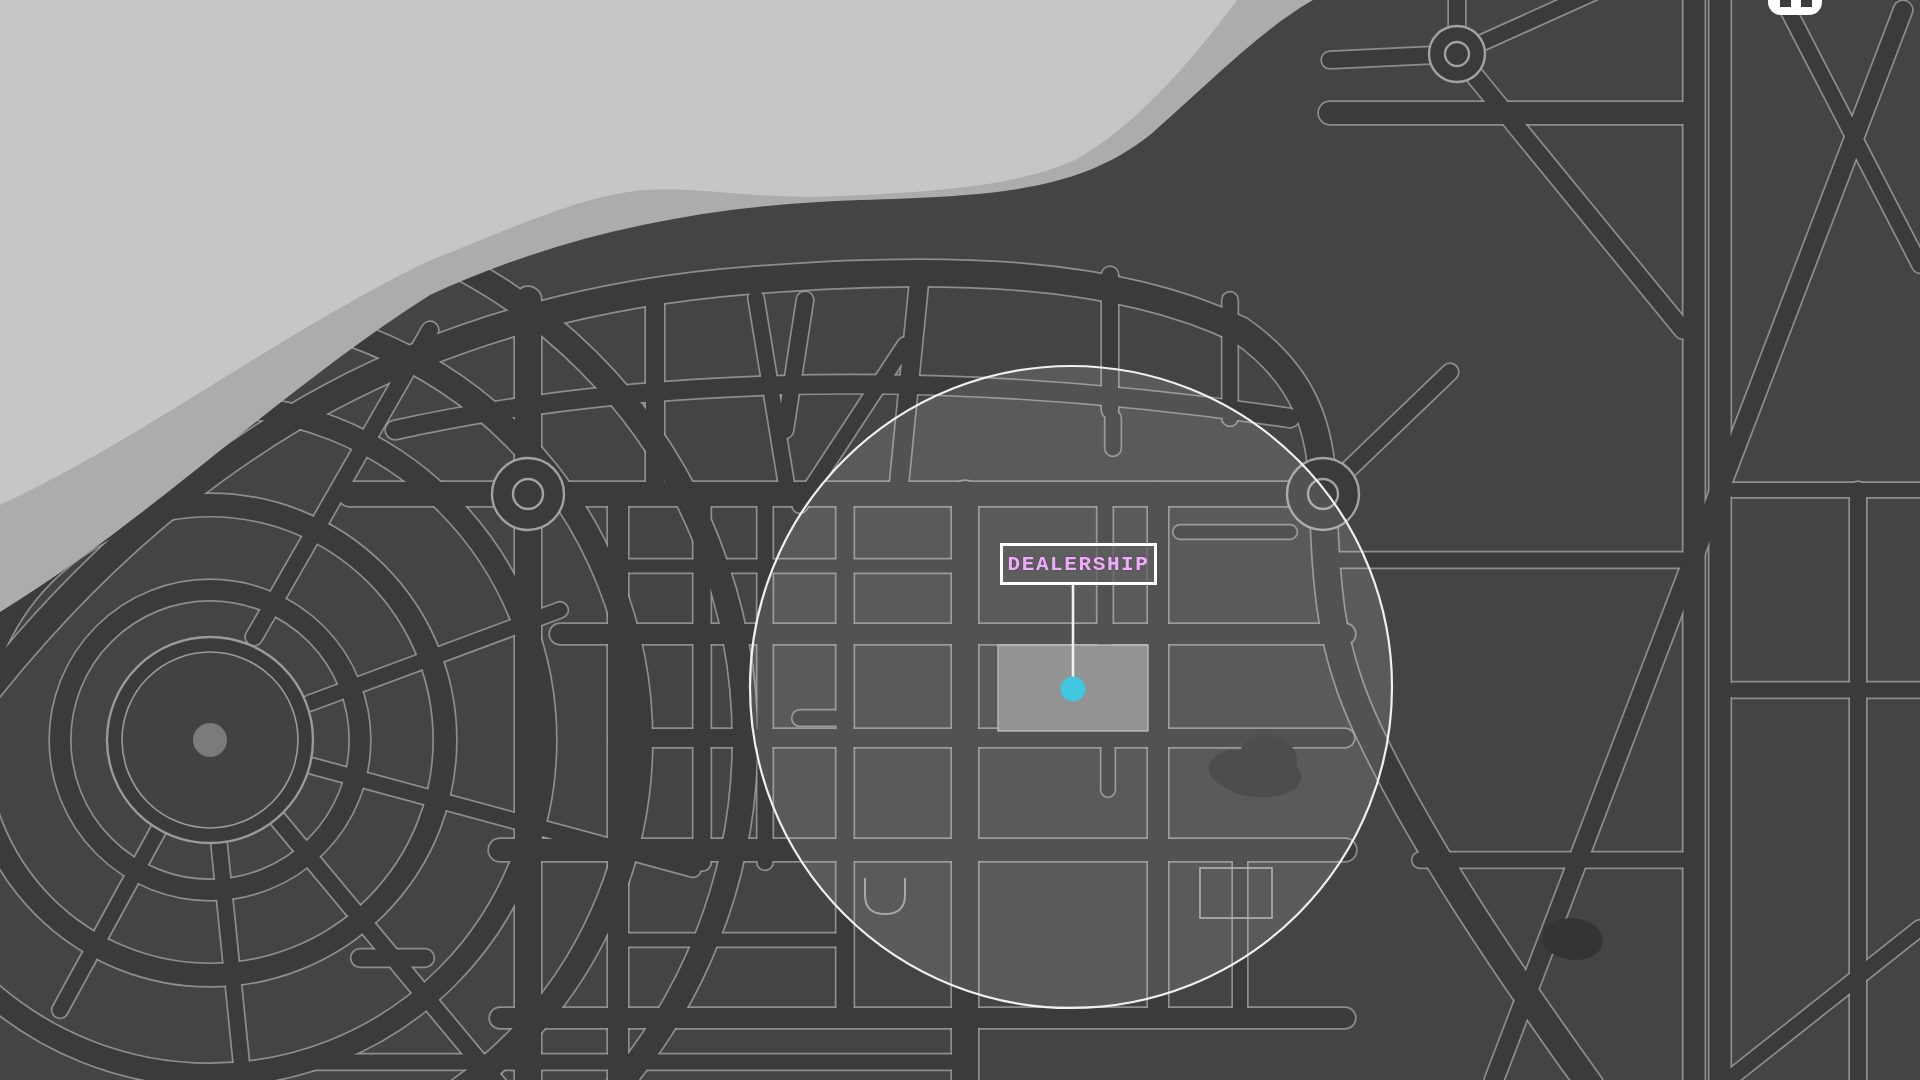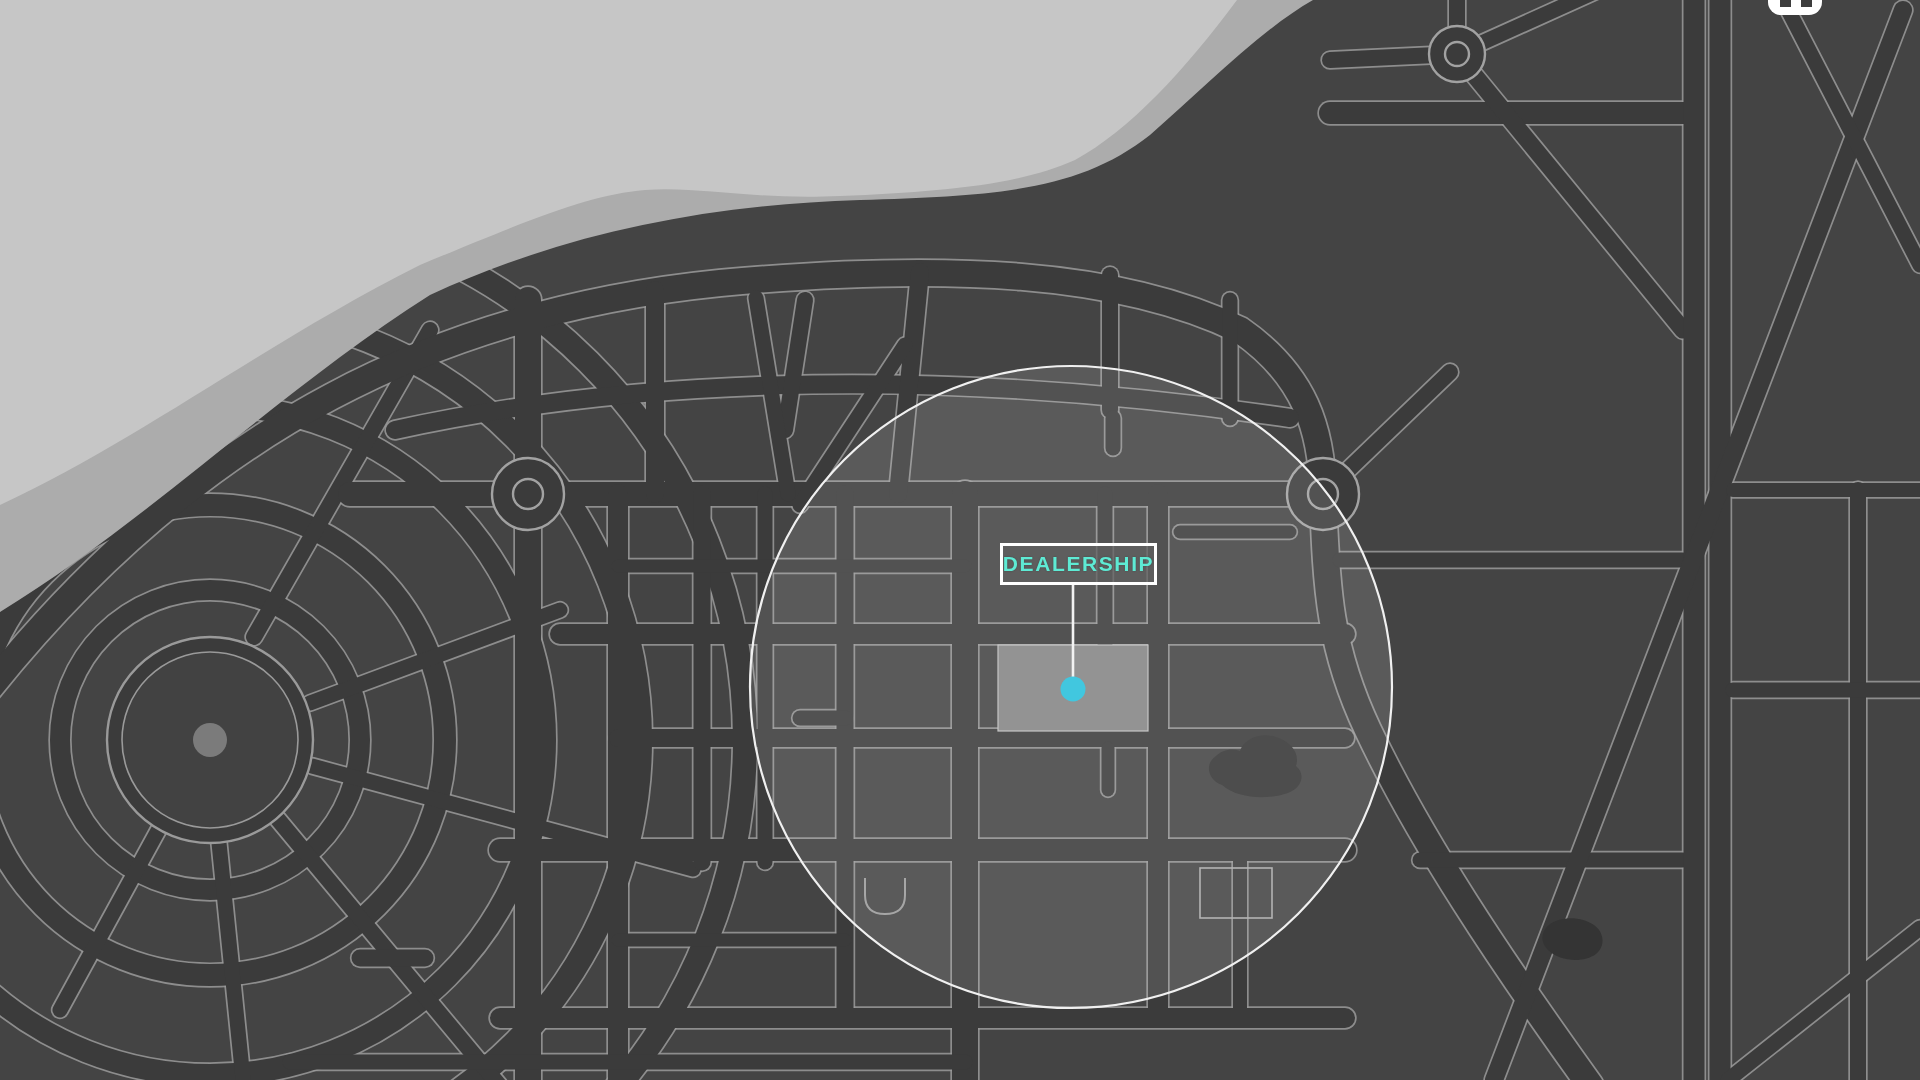--- a/index.html
+++ b/index.html
@@ -3,24 +3,24 @@
 <meta charset="utf-8">
 <style>
   html,body{margin:0;padding:0;background:#434343;}
   #screen{position:relative;width:1920px;height:1080px;overflow:hidden;
           font-family:"Liberation Sans",sans-serif;background:#434343;}
   #map-svg{position:absolute;left:0;top:0;width:1920px;height:1080px;display:block;}
   .map-label{
     position:absolute;left:1000px;top:543px;width:157px;height:42px;
     box-sizing:border-box;border:3px solid #ffffff;
     background:rgba(95,95,95,0.72);
-    color:#5eead4;font-size:21px;font-weight:700;letter-spacing:1.6px;
+    color:#f0abfc;font-size:21px;font-weight:700;letter-spacing:1.6px;
     display:flex;align-items:center;justify-content:center;
     text-shadow:0 0 2px rgba(0,0,0,.25);
-    user-select:none;cursor:pointer;
+    user-select:none;cursor:pointer;font-family:Liberation Mono, monospace;
   }
 </style>
 </head>
 <body>
 
 <div id="screen">
 
   <svg id="map-svg" viewBox="0 0 1920 1080">
 
     <rect x="0" y="0" width="1920" height="1080" fill="#444444"></rect>

